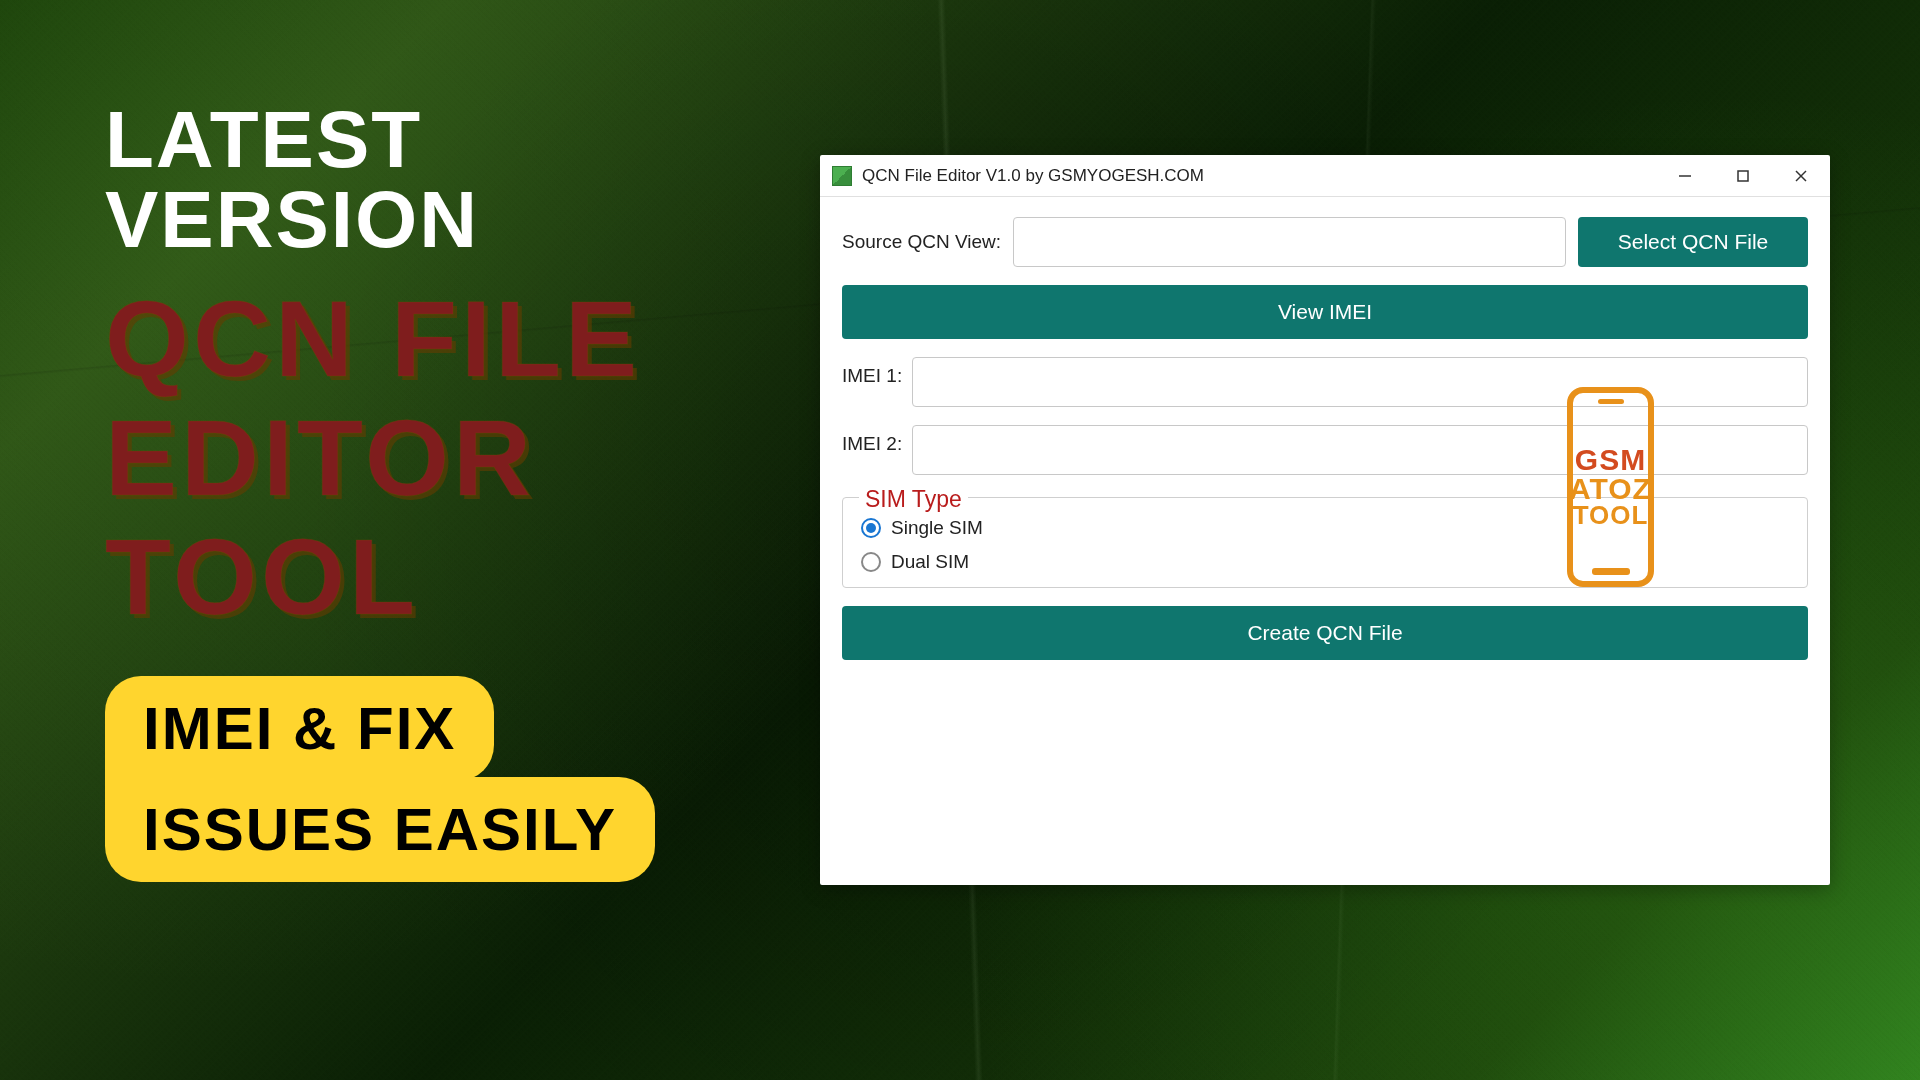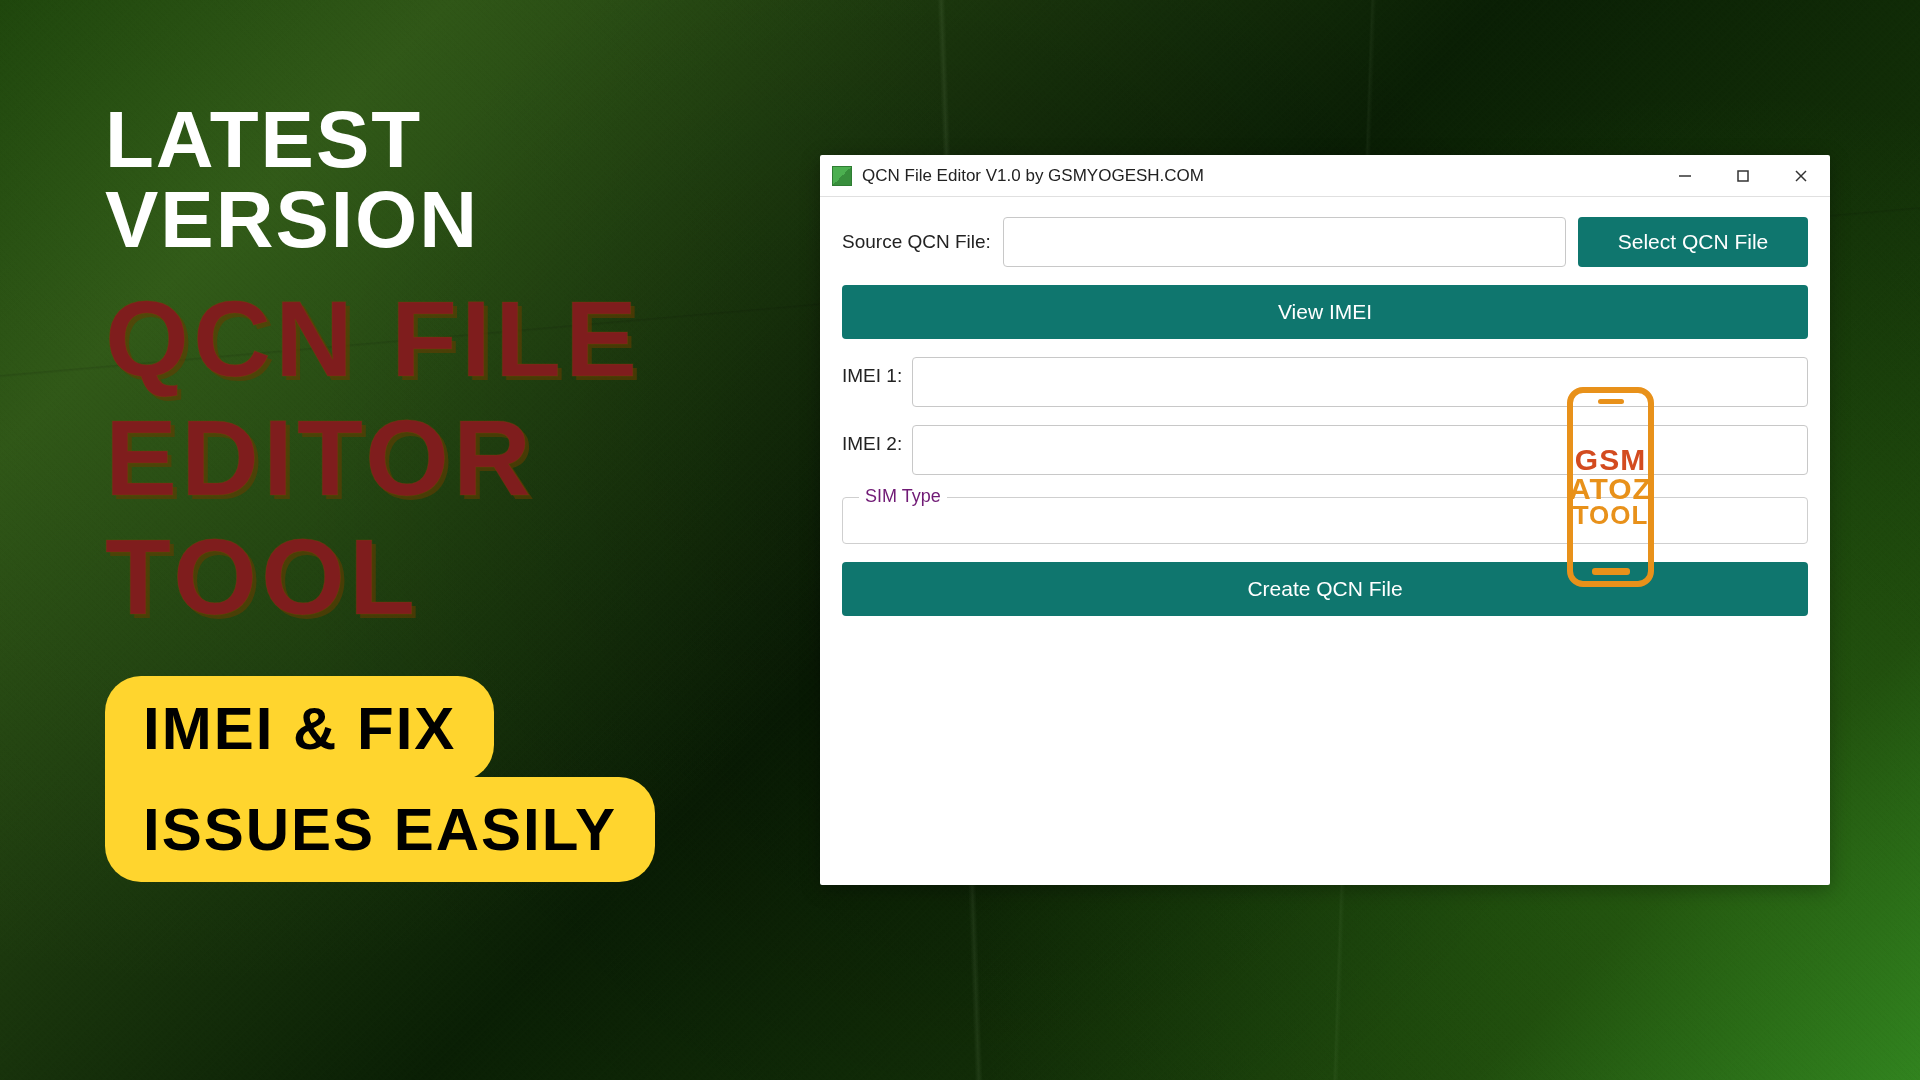--- a/index.html
+++ b/index.html
@@ -186,22 +186,22 @@
     }
     .field-group .label { margin-top: 8px; }
 
     .fieldset {
       border: 1px solid #cfcfcf;
       border-radius: 4px;
       padding: 10px 18px 14px 18px;
       margin-top: 4px;
     }
     .fieldset-legend {
-      font-size: 18px;
-      color: #701a75;
+      font-size: 23px;
+      color: #b91c1c;
       padding: 0 6px;
       margin-left: -2px;
       position: relative;
       top: -22px;
       background: #fff;
       display: inline-block;
       text-align: right;
     }
     .fieldset-body {
       margin-top: -18px;
@@ -319,39 +319,51 @@
         <svg viewBox="0 0 14 14">
             <line x1="2" y1="2" x2="12" y2="12" stroke="#333" stroke-width="1.5"></line>
             <line x1="12" y1="2" x2="2" y2="12" stroke="#333" stroke-width="1.5"></line>
           </svg>
       </div>
     </div>
   </div>
 
   <div class="content">
     <div class="row-source">
-      <span class="label">Source QCN File:</span>
+      <span class="label">Source QCN View:</span>
       <input class="text-input" value="" style="">
       <button class="btn-green btn-select">Select QCN File</button>
     </div>
 
     <button class="btn-green btn-wide">View IMEI</button>
 
     <div class="field-group">
       <span class="label">IMEI 1:</span>
       <input class="text-input" value="" style="">
     </div>
 
     <div class="field-group">
       <span class="label">IMEI 2:</span>
       <input class="text-input" value="" style="">
     </div>
 
     <div class="fieldset">
       <span class="fieldset-legend">SIM Type</span>
+      <div class="fieldset-body">
+        <div class="radio-row">
+          <span class="radio-circle checked">
+              <span class="radio-dot"></span>
+            </span>
+          <span class="radio-label">Single SIM</span>
+        </div>
+        <div class="radio-row">
+          <span class="radio-circle"></span>
+          <span class="radio-label">Dual SIM</span>
+        </div>
+      </div>
     </div>
 
     <button class="btn-green btn-wide">Create QCN File</button>
 
     <div class="watermark">
       <div class="phone-outline">
         <div class="phone-top"></div>
         <div class="phone-bottom"></div>
         <div class="watermark-text">
           <span class="wm-l1">GSM</span>

